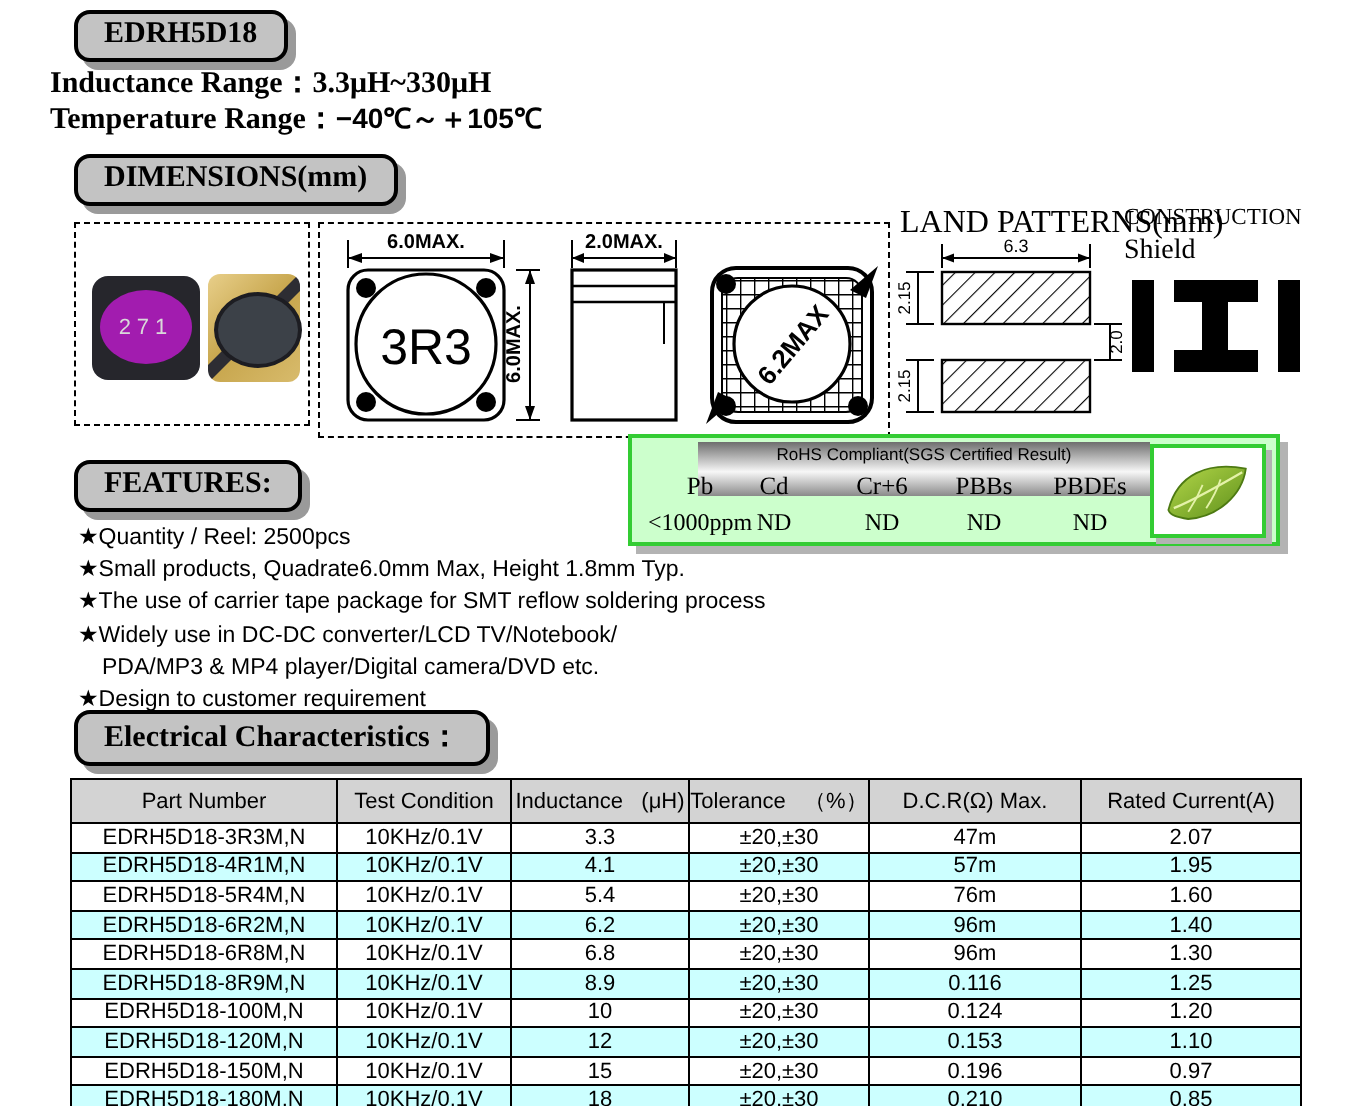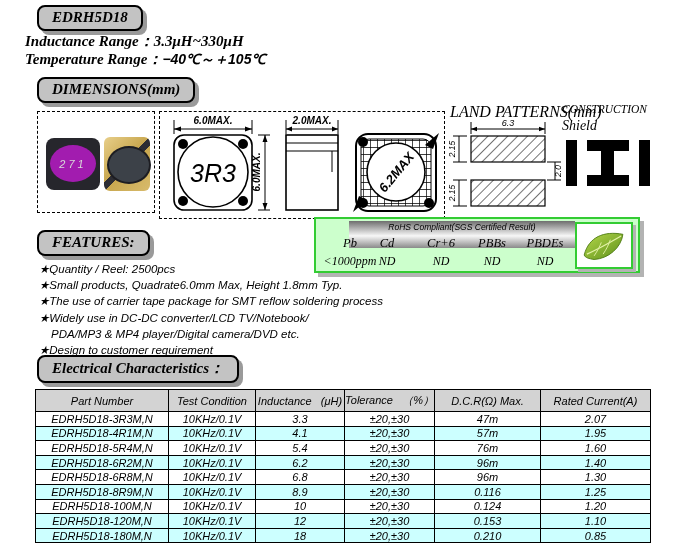--- a/index.html
+++ b/index.html
@@ -1,17 +1,17 @@
 <!DOCTYPE html>
 <html><head>
 <meta charset="utf-8">
 <style>
   html,body{margin:0;padding:0;background:#fff;}
   #page{position:relative;width:681px;height:553px;background:#fff;overflow:hidden;
-        font-family:"Liberation Sans",sans-serif;color:#000;font-style:italic;}
+        font-family:"Liberation Sans",sans-serif;color:#000;}
 
   
   .title-box{position:absolute;background:#c3c3c3;border:2px solid #000;border-radius:8px;
              box-shadow:4px 4px 0 #9a9a9a;font-family:"Liberation Serif",serif;
              font-weight:bold;font-size:15px;padding:2px 13px 3px;white-space:nowrap;}
   #part-title{left:37px;top:5px;}
   #dim-title{left:37px;top:77px;}
   #features-title{left:37px;top:230px;}
   #elec-title{left:37px;top:355px;}
 
@@ -298,20 +298,28 @@
           <td>1.20</td>
         </tr>
         <tr class="alt">
           <td>EDRH5D18-120M,N</td>
           <td>10KHz/0.1V</td>
           <td>12</td>
           <td>±20,±30</td>
           <td>0.153</td>
           <td>1.10</td>
         </tr>
+        <tr>
+          <td>EDRH5D18-150M,N</td>
+          <td>10KHz/0.1V</td>
+          <td>15</td>
+          <td>±20,±30</td>
+          <td>0.196</td>
+          <td>0.97</td>
+        </tr>
         <tr class="alt">
           <td>EDRH5D18-180M,N</td>
           <td>10KHz/0.1V</td>
           <td>18</td>
           <td>±20,±30</td>
           <td>0.210</td>
           <td>0.85</td>
         </tr>
       </tbody>
   </table>

